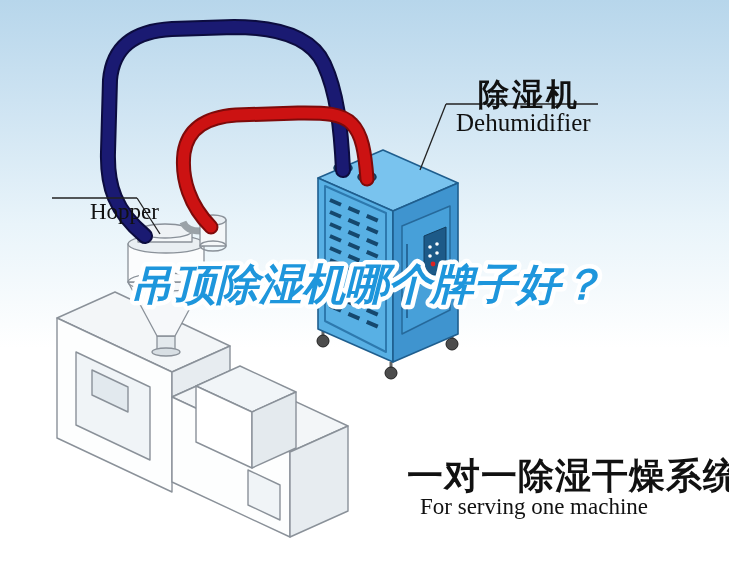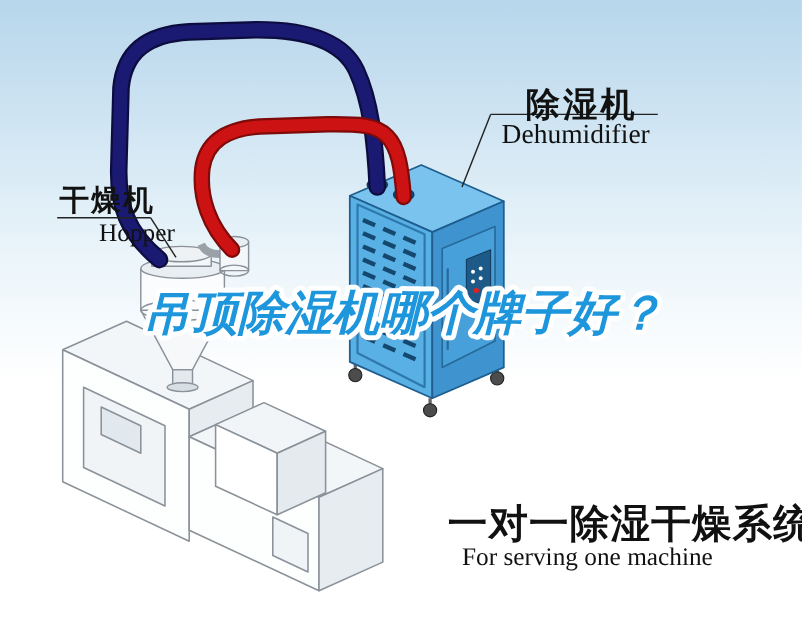--- a/index.html
+++ b/index.html
@@ -127,21 +127,20 @@
       <line x1="446" y1="104" x2="598" y2="104"></line>
       <line x1="446" y1="104" x2="420" y2="170"></line>
       <line x1="52" y1="198" x2="137" y2="198"></line>
       <line x1="137" y1="198" x2="160" y2="234"></line>
     </g>
 
     <text class="watermark-text" x="130" y="299" fill="#ffffff" stroke="#ffffff" stroke-width="9" stroke-linejoin="round">吊顶除湿机哪个牌子好？</text>
     <text class="watermark-text" x="130" y="299" fill="#1e96dc">吊顶除湿机哪个牌子好？</text>
   </svg>
 
-  <div class="label label-cn" id="label-dryer-cn">干燥机</div>
   <div class="label label-en" id="label-dryer-en">Hopper</div>
 
   <div class="label label-en" id="label-dehum-en">Dehumidifier</div>
   <div class="label label-cn" id="label-dehum-cn">除湿机</div>
 
   <div class="label label-cn" id="caption-cn">一对一除湿干燥系统</div>
   <div class="label label-en" id="caption-en">For serving one machine</div>
 </div>
 
 </body></html>

